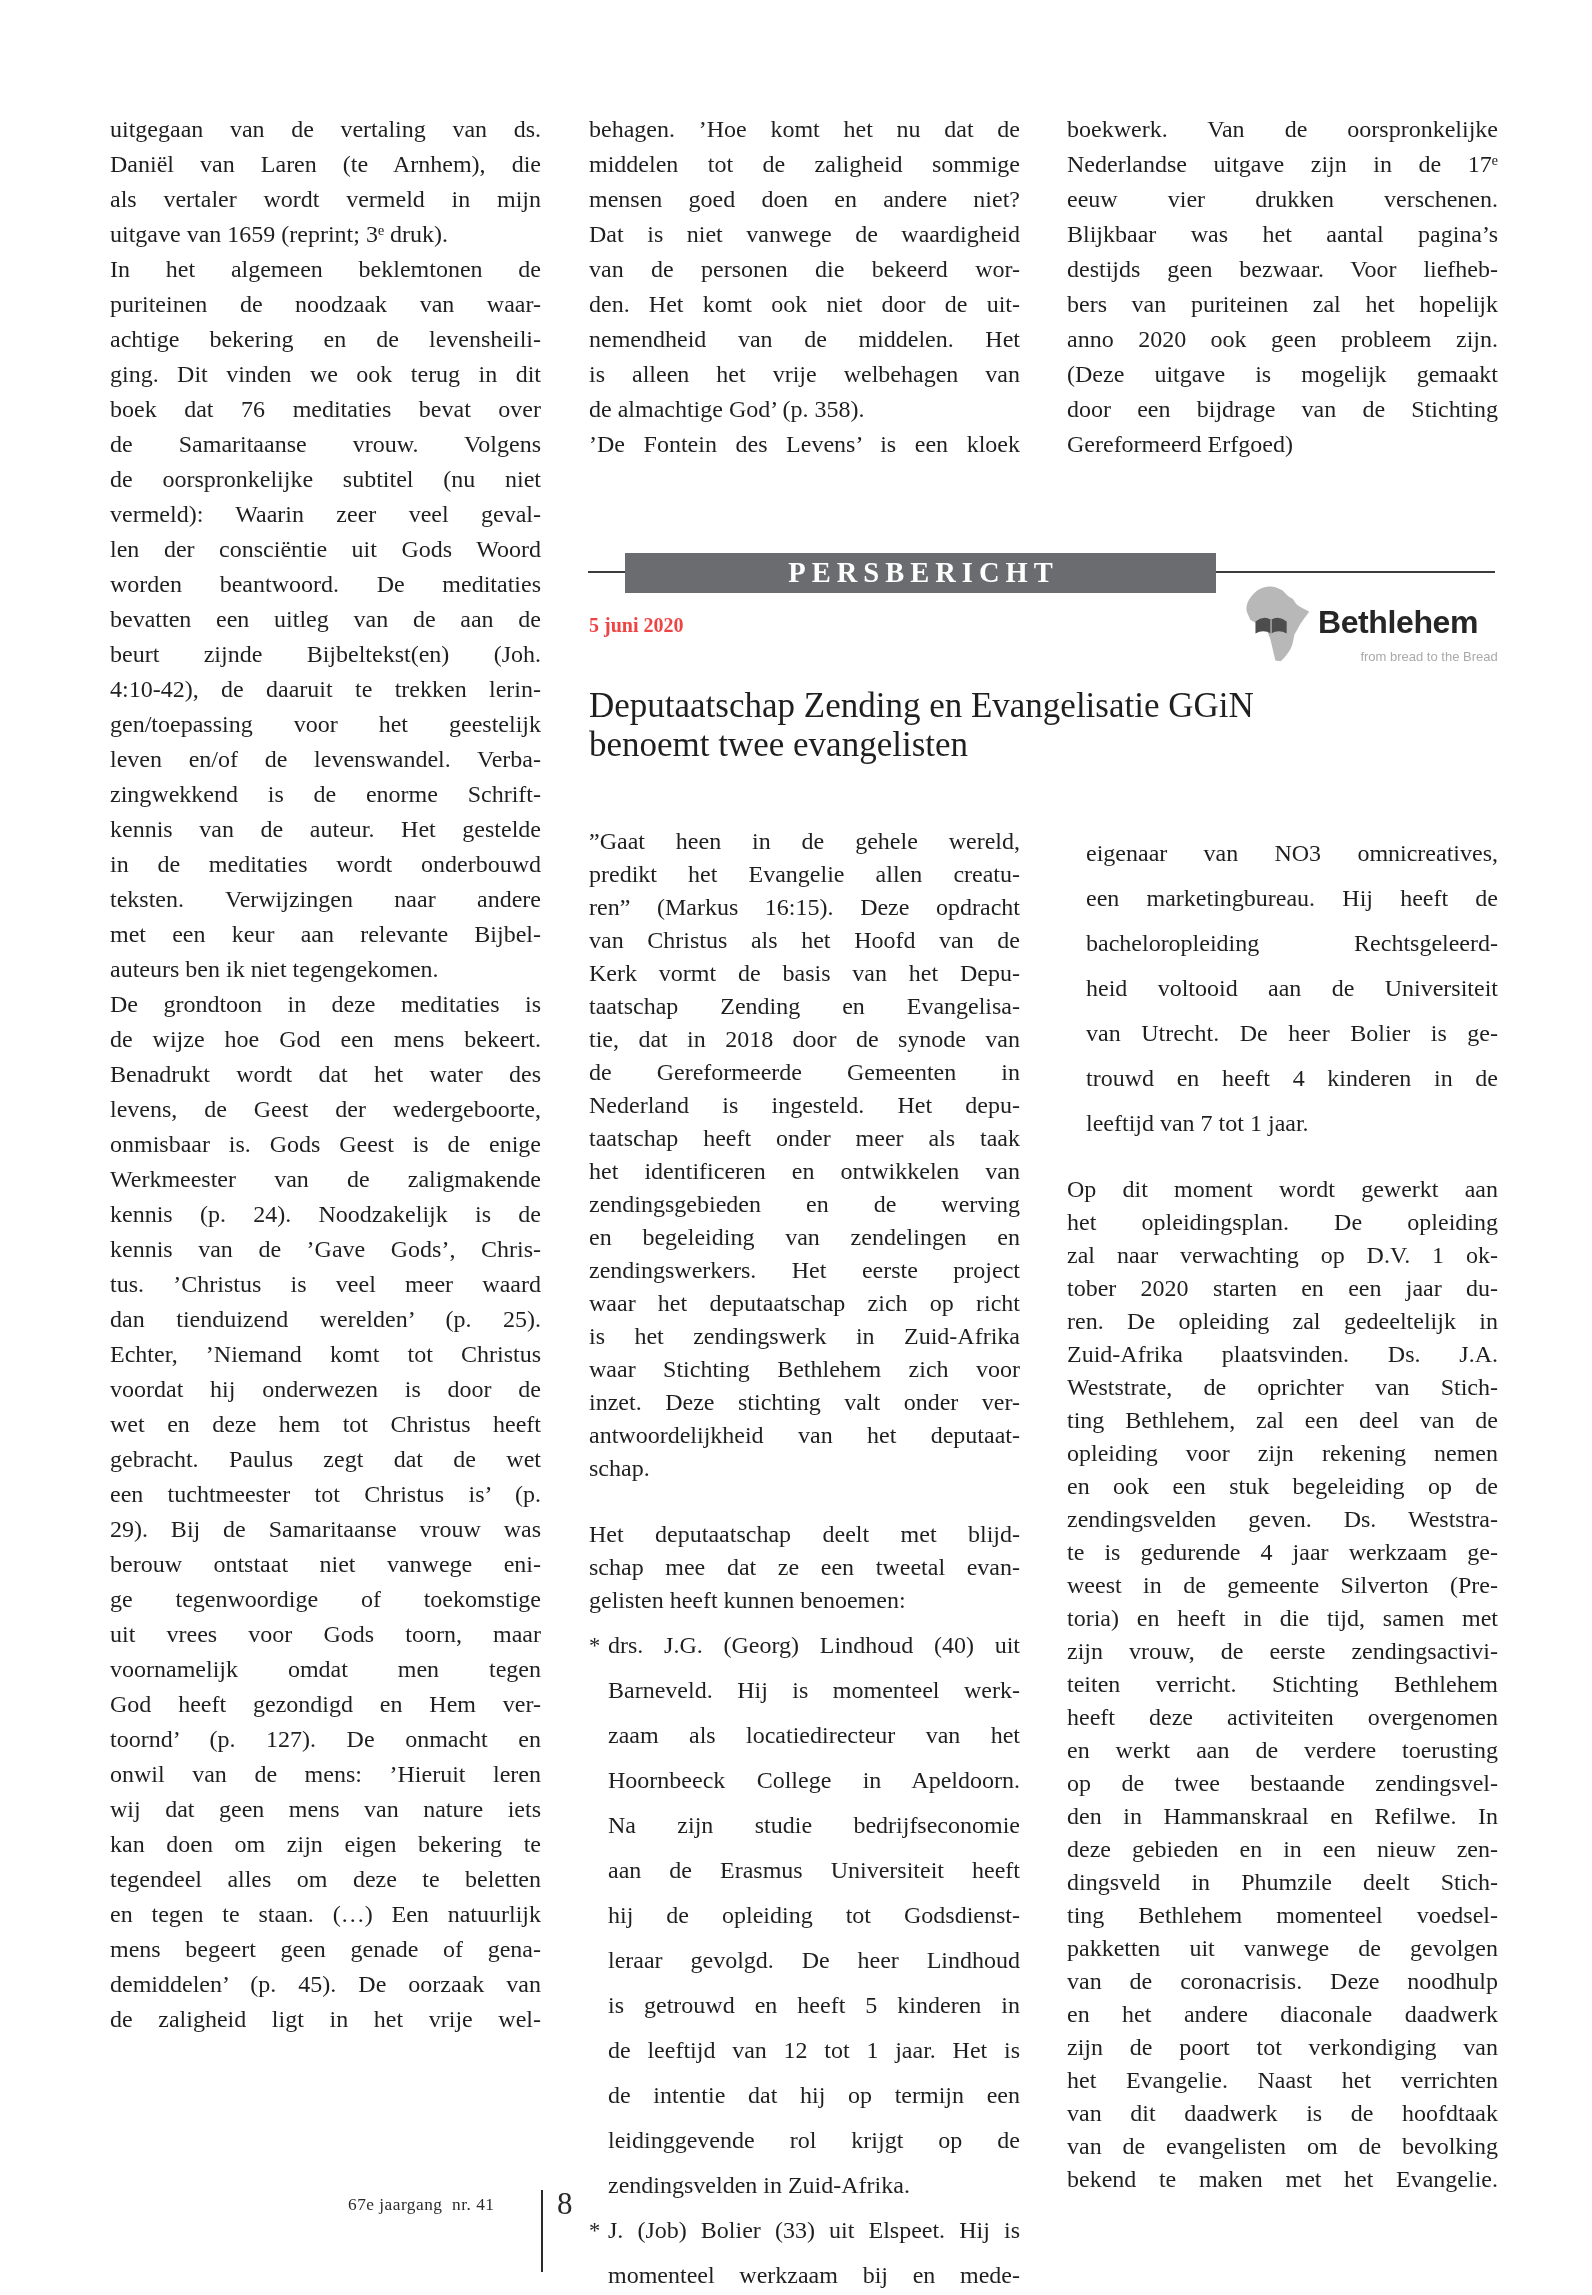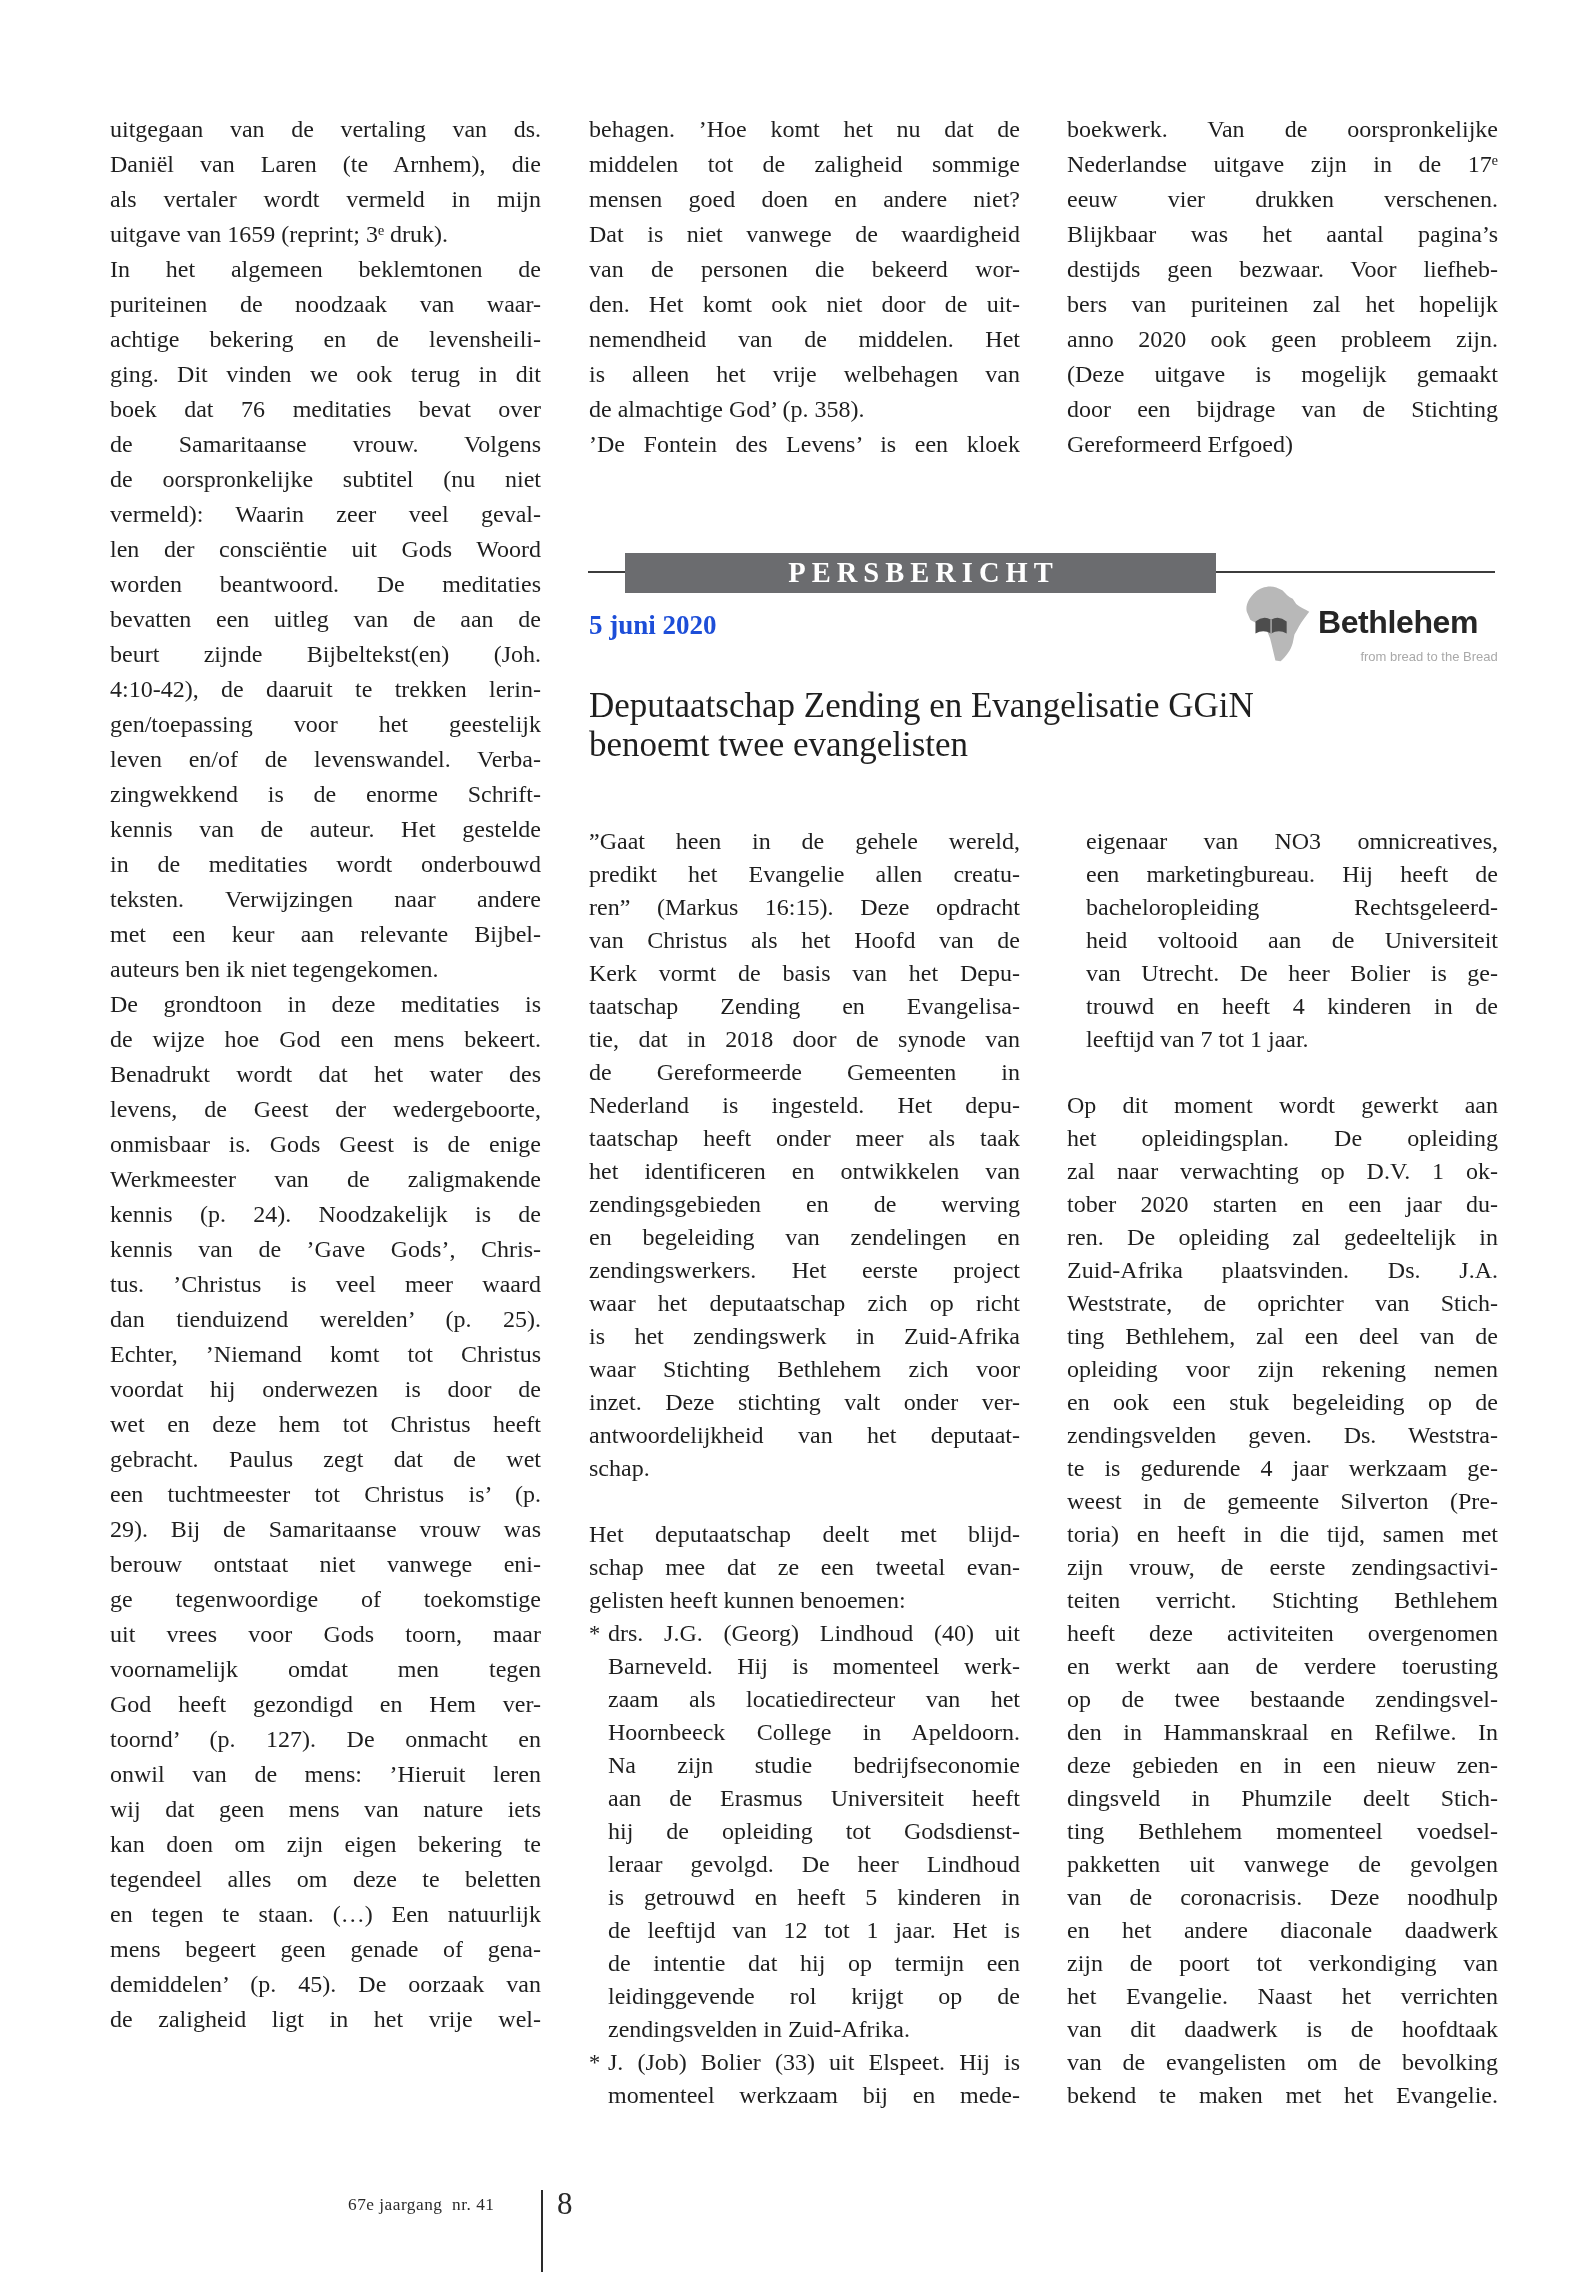--- a/index.html
+++ b/index.html
@@ -3,37 +3,37 @@
 <meta charset="utf-8">
 <style>
   html, body { margin:0; padding:0; background:#ffffff; }
   .page { position:relative; width:1592px; height:2295px; background:#ffffff; overflow:hidden; color:#1f1f1f; }
   .col { position:absolute; width:431px; font-family:"Liberation Serif","DejaVu Serif",serif; font-size:24px; color:#1f1f1f; }
   .col .line { text-align:justify; text-align-last:justify; white-space:normal; overflow:visible; }
   .col .line.last { text-align-last:left; }
   .col.review .line { height:35px; line-height:35px; }
   .col.press .line { height:33px; line-height:33px; }
   .col .block { position:relative; }
-  .col .block.indent .line { padding-left:19px; }
+  .col .block.indent .line { padding-left:19px;margin-top:12px; }
   .col.press .block.gap { margin-top:33px; }
   .col .bullet { position:absolute; left:0; top:0; line-height:33px; font-size:22.4px; }
 
   #col-review-1 { left:110px; top:112px; }
   #col-review-2 { left:589px; top:112px; }
   #col-review-3 { left:1067px; top:112px; }
   #col-press-2 { left:589px; top:825px; }
   #col-press-3 { left:1067px; top:825px; }
 
   .rule { position:absolute; left:588px; top:571px; width:907px; height:1.7px; background:#3c3c3c; }
   .banner { position:absolute; left:625px; top:553px; width:591px; height:40px; background:#6b6c6f;
             display:flex; align-items:flex-start; justify-content:center; }
   .banner-text { font-family:"Liberation Serif","DejaVu Serif",serif; font-weight:bold; font-size:28.5px;
                  letter-spacing:6px; color:#ffffff; padding-left:6px; line-height:40px; }
   .press-date { position:absolute; left:589px; top:608px; font-family:"Liberation Serif","DejaVu Serif",serif;
-                font-weight:bold; font-size:27px; line-height:35px; color:#1d4ed8; }
+                font-weight:bold; font-size:20px; line-height:35px; color:#ef4444; }
   .headline { position:absolute; left:589px; top:686px; font-family:"Liberation Serif","DejaVu Serif",serif;
               font-size:35px; line-height:39px; color:#1f1f1f; }
   .headline div { white-space:nowrap; }
 
   .logo { position:absolute; left:1243px; top:583px; width:259px; height:82px; }
   .logo svg { position:absolute; left:1.7px; top:1.7px; }
   .logo-name { position:absolute; left:75px; top:21px; font-family:"Liberation Sans","DejaVu Sans",sans-serif;
                font-weight:bold; font-size:32px; line-height:36px; color:#262626; letter-spacing:-0.4px; }
   .logo-tagline { position:absolute; right:4.3px; top:66px; font-family:"Liberation Sans","DejaVu Sans",sans-serif;
                   font-size:13px; line-height:15.5px; color:#a9a9a9; white-space:nowrap; }

